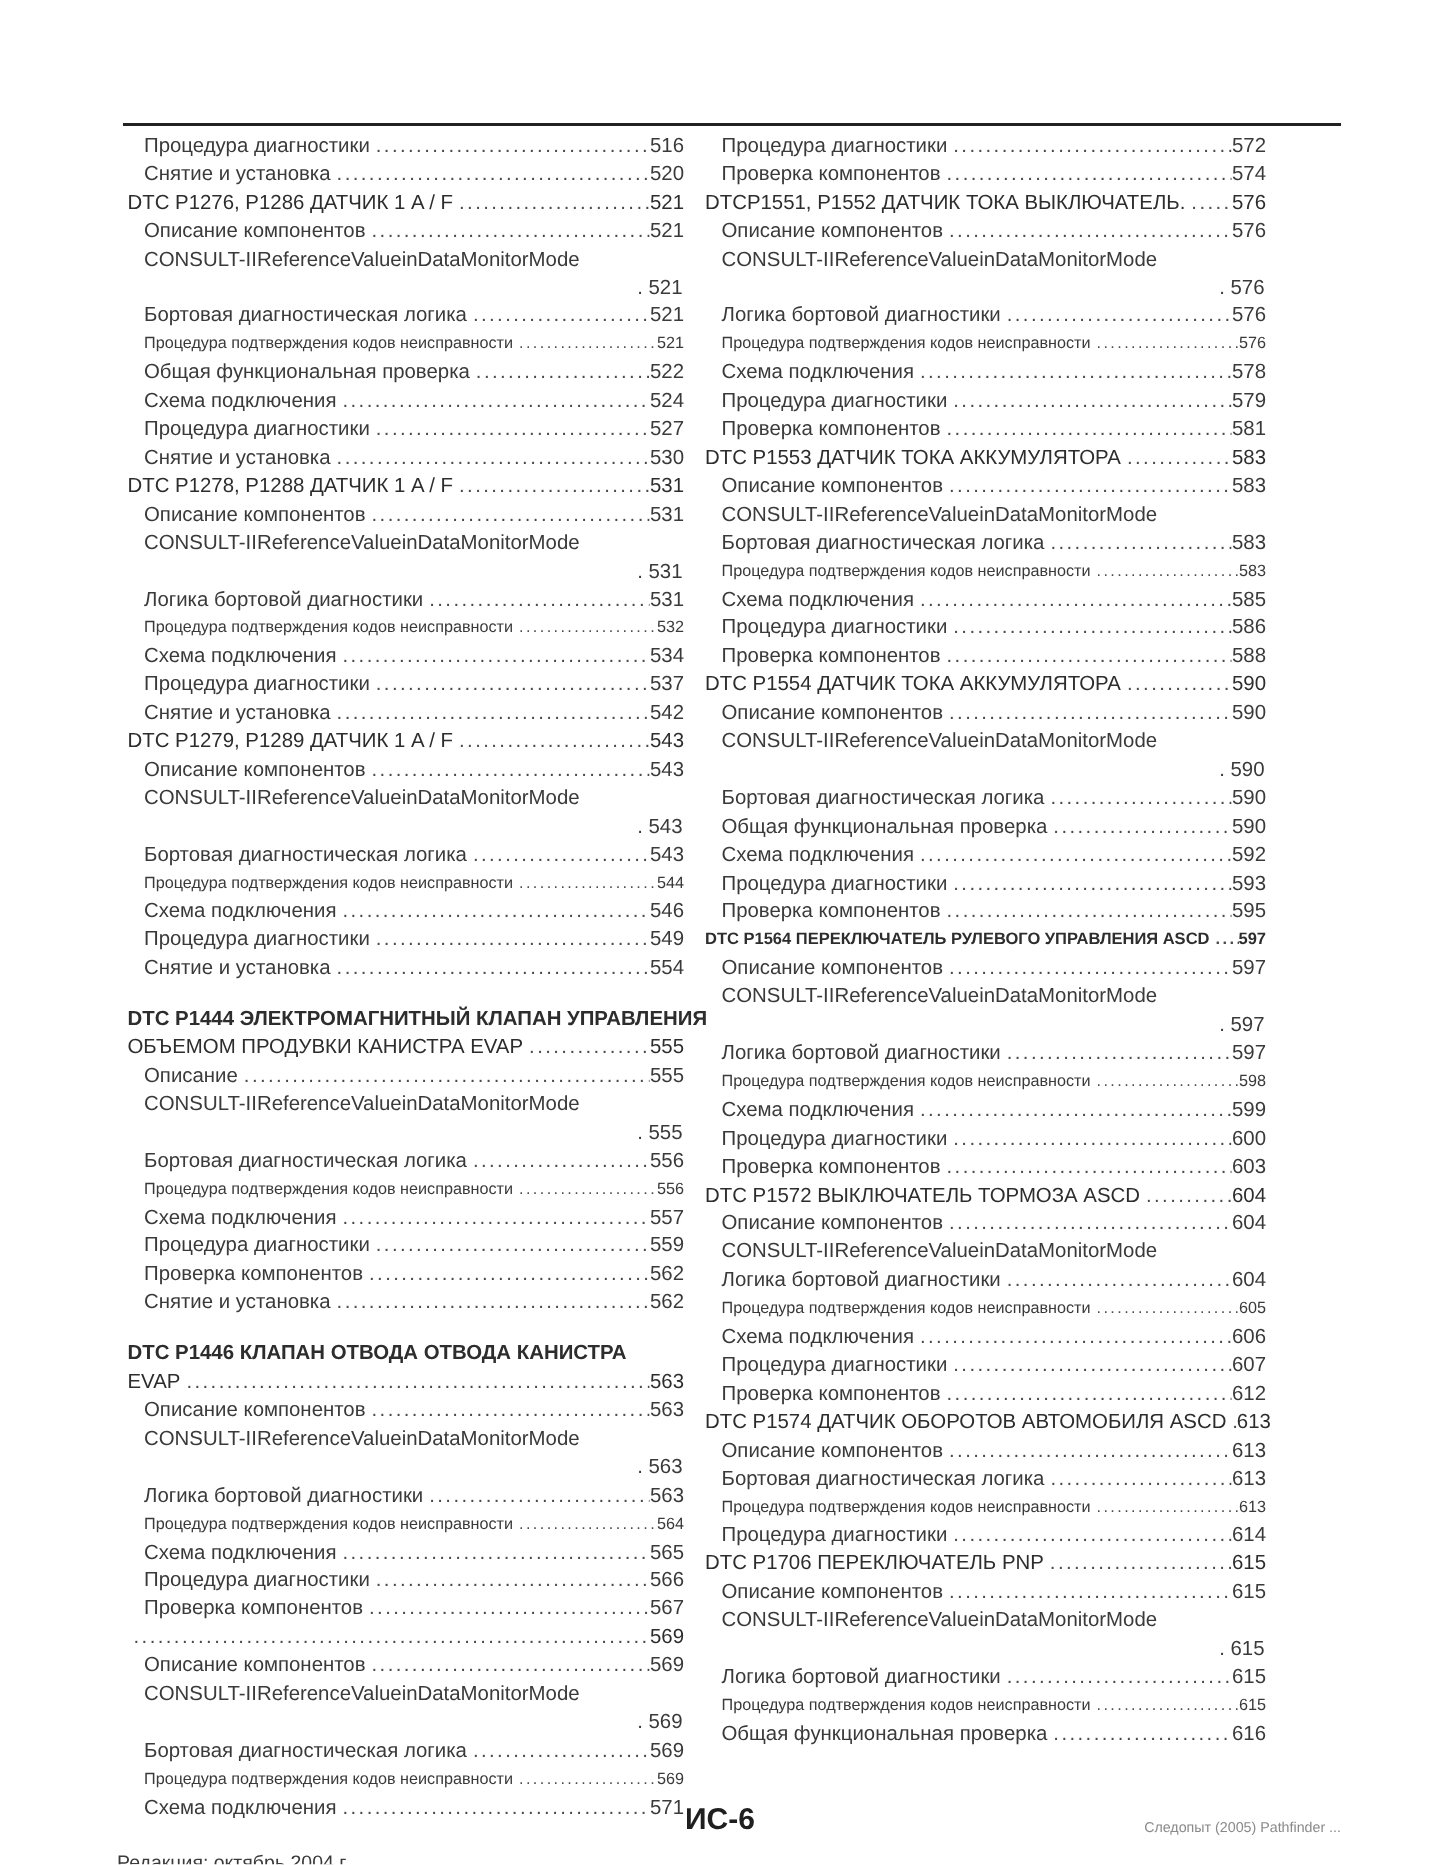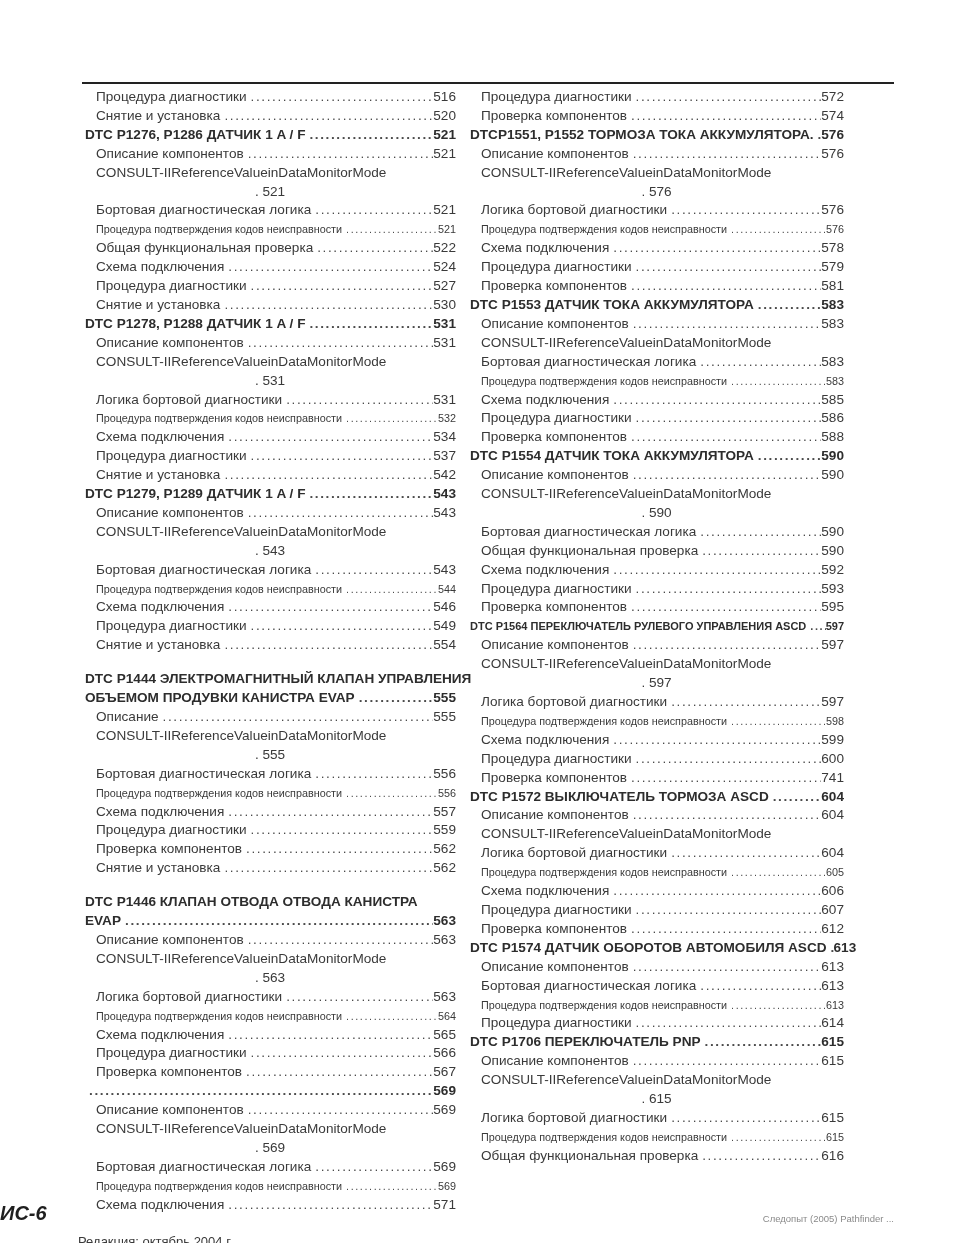--- a/index.html
+++ b/index.html
@@ -50,55 +50,55 @@
     overflow: hidden;
     white-space: nowrap;
     letter-spacing: 1.6px;
     padding: 0 3px 0 4px;
     color: #4a4a4a;
   }
   .row .pg { white-space: nowrap; }
 
   .row.sub   { padding-left: 11px; }
   .row.small { padding-left: 11px; font-size: 10.8px; }
-  .row.head  { font-weight: bold; color: #2d2d2d; align-items: center; }
+  .row.head  { font-weight: normal; color: #2d2d2d; align-items: center; }
   .row.head-sm { font-weight: bold; color: #2d2d2d; font-size: 11px; }
 
   .head-line1 {
     font-weight: bold;
     color: #2d2d2d;
     white-space: nowrap;
     margin-top: 15px;
   }
   .wrap-label {
     padding-left: 11px;
     white-space: nowrap;
   }
   .cont {
-    text-align: center;
+    text-align: right;
     padding-right: 1px;
   }
 
   .footer-left {
     position: absolute;
     left: 78px;
     top: 1210px;
     font-size: 13px;
     color: #3a3a3a;
     margin-top: 24px;
   }
   .footer-center {
     position: absolute;
     left: 0;
     top: 1202px;
     width: 960px;
+    text-align: center;
     font-size: 20px;
     font-weight: bold;
     color: #1f1f1f;
-    font-style: italic;
   }
   .footer-right {
     position: absolute;
     right: 66px;
     top: 1213px;
     font-size: 9.5px;
     color: #8a8a8a;
   }
 </style>
 </head>
@@ -348,21 +348,21 @@
           <span class="lbl">Процедура диагностики</span>
           <span class="dots">........................................................................................................................................................................................................</span>
           <span class="pg">572</span>
         </div>
         <div class="row sub">
           <span class="lbl">Проверка компонентов</span>
           <span class="dots">........................................................................................................................................................................................................</span>
           <span class="pg">574</span>
         </div>
         <div class="row head">
-          <span class="lbl">DTCP1551, P1552 ТОРМОЗА ТОКА АККУМУЛЯТОРА.</span>
+          <span class="lbl">DTCP1551, P1552 ДАТЧИК ТОКА ВЫКЛЮЧАТЕЛЬ.</span>
           <span class="dots">........................................................................................................................................................................................................</span>
           <span class="pg">576</span>
         </div>
         <div class="row sub">
           <span class="lbl">Описание компонентов</span>
           <span class="dots">........................................................................................................................................................................................................</span>
           <span class="pg">576</span>
         </div>
         <div class="wrap-label">CONSULT-IIReferenceValueinDataMonitorMode</div>
         <div class="cont">. 576</div>
@@ -492,21 +492,21 @@
           <span class="pg">599</span>
         </div>
         <div class="row sub">
           <span class="lbl">Процедура диагностики</span>
           <span class="dots">........................................................................................................................................................................................................</span>
           <span class="pg">600</span>
         </div>
         <div class="row sub">
           <span class="lbl">Проверка компонентов</span>
           <span class="dots">........................................................................................................................................................................................................</span>
-          <span class="pg">741</span>
+          <span class="pg">603</span>
         </div>
         <div class="row head">
           <span class="lbl">DTC P1572 ВЫКЛЮЧАТЕЛЬ ТОРМОЗА ASCD</span>
           <span class="dots">........................................................................................................................................................................................................</span>
           <span class="pg">604</span>
         </div>
         <div class="row sub">
           <span class="lbl">Описание компонентов</span>
           <span class="dots">........................................................................................................................................................................................................</span>
           <span class="pg">604</span>

